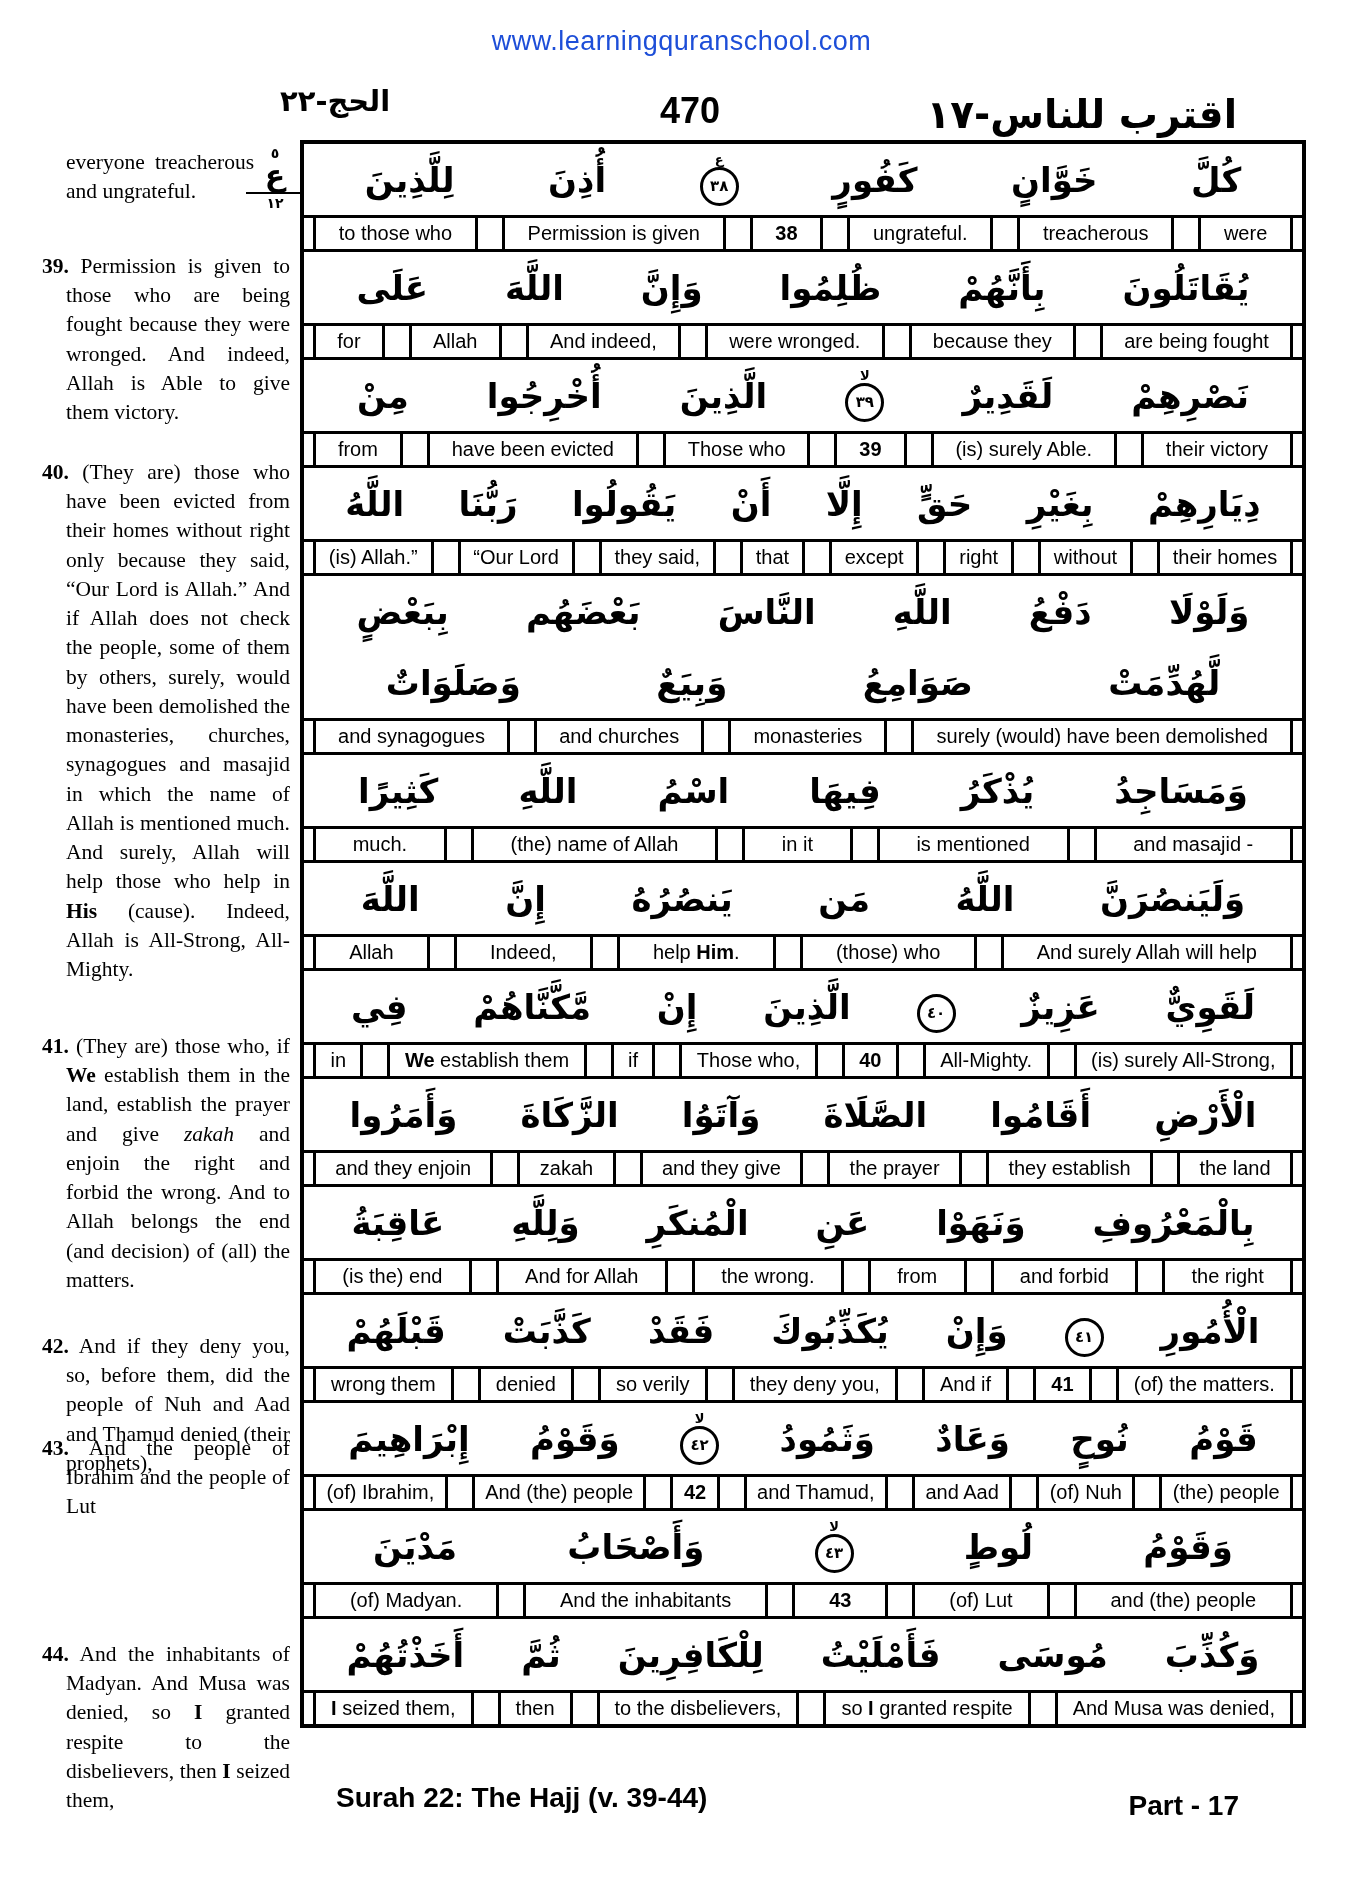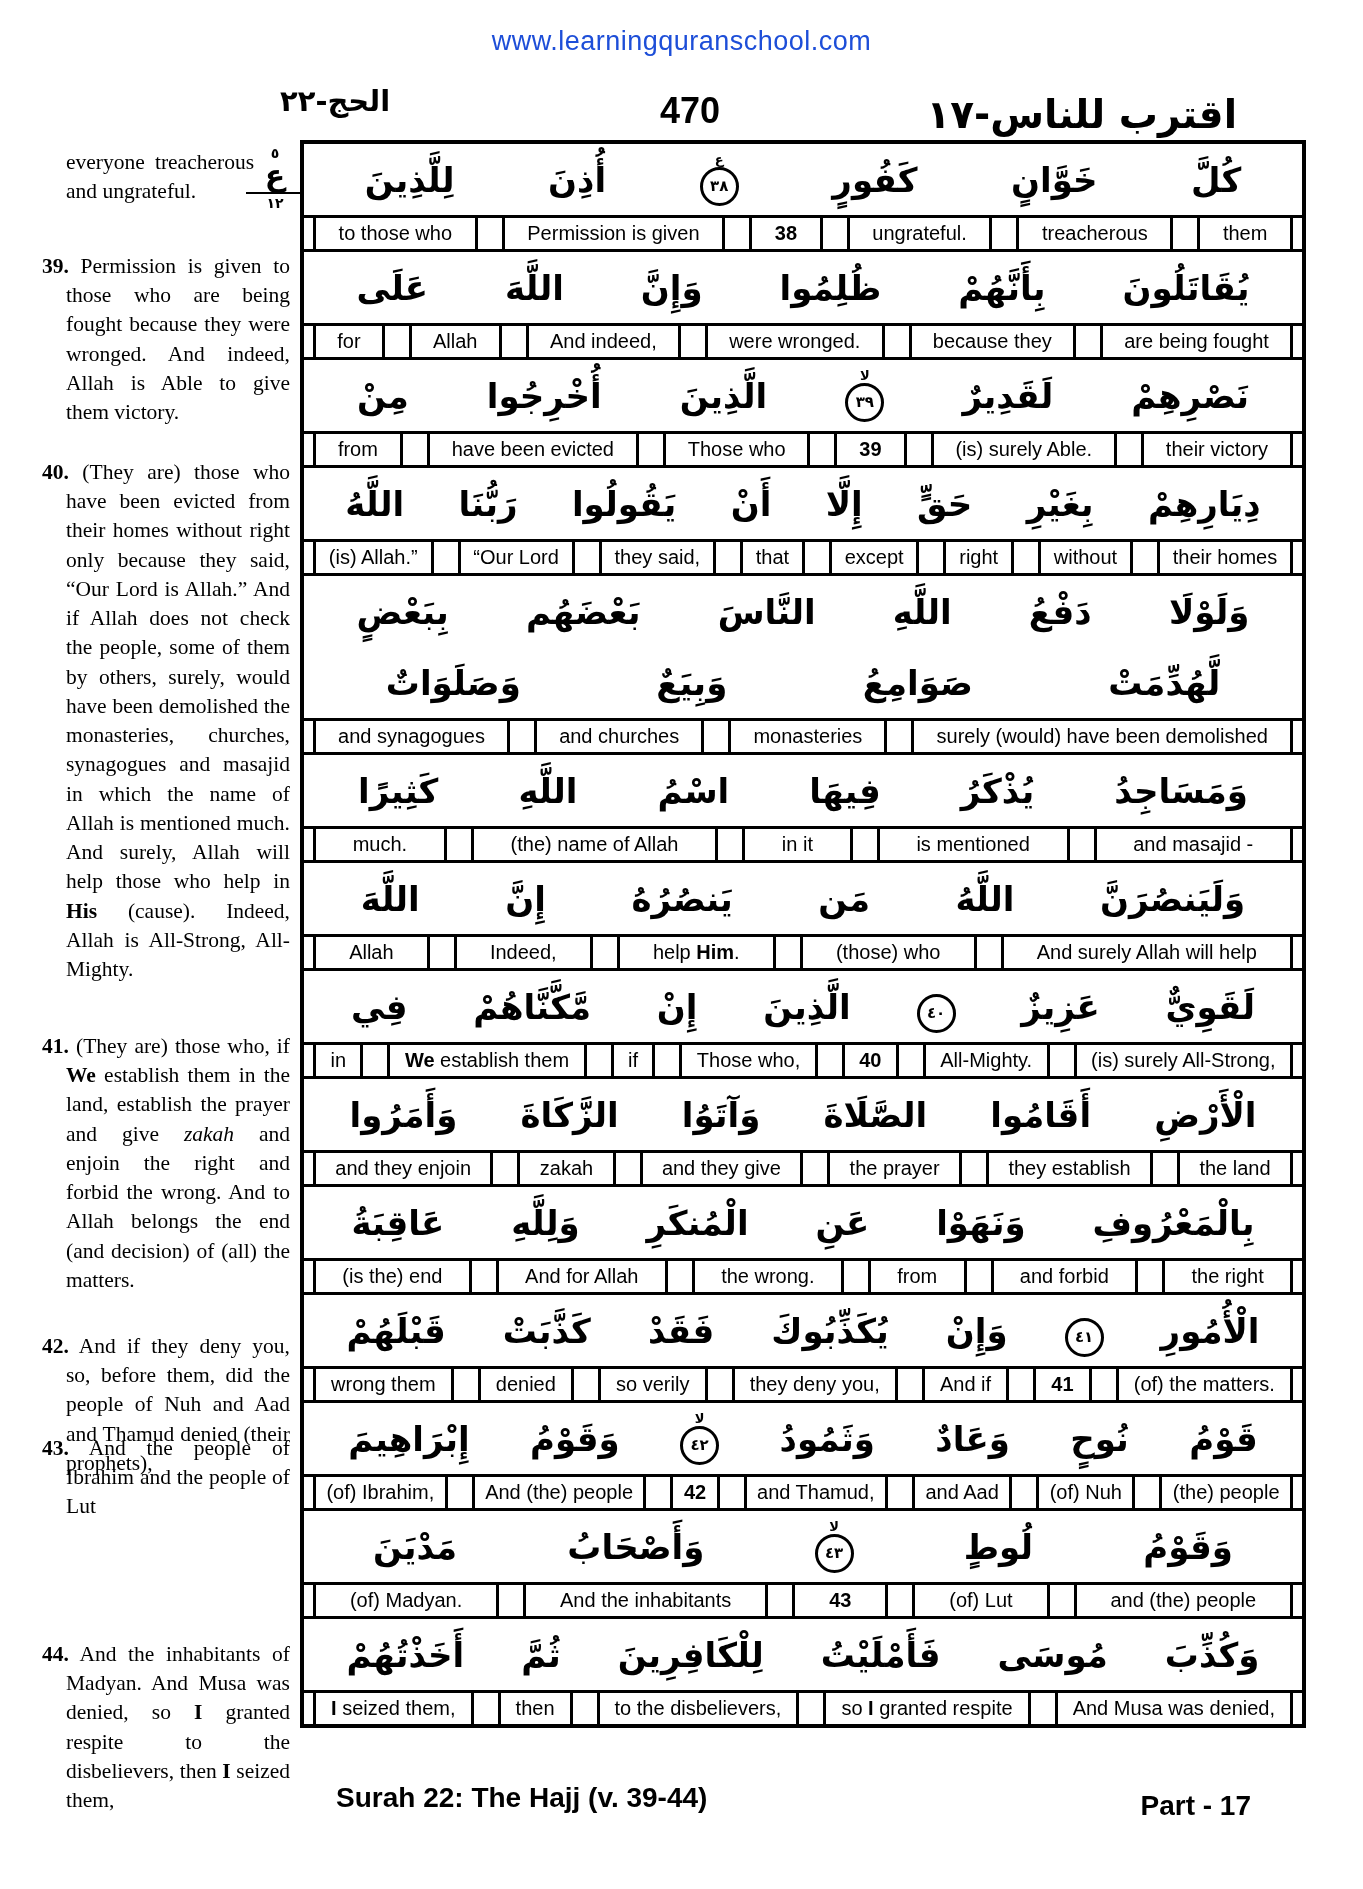--- a/index.html
+++ b/index.html
@@ -49,21 +49,21 @@
   .word-table .trans-row:last-child{border-bottom:none;}
   .cell{flex:1 1 auto;border-left:3px solid #000;border-right:3px solid #000;
         text-align:center;font-size:20px;line-height:31px;white-space:nowrap;
         padding:0 8px;overflow:hidden;}
   .verse-badge{display:inline-flex;flex-direction:column;align-items:center;line-height:1;}
   .vmark{font-size:13px;height:14px;font-weight:bold;}
   .vcircle{width:33px;height:33px;border:3px solid #000;border-radius:50%;
            font-size:15px;font-weight:bold;display:flex;align-items:center;justify-content:center;}
 
   .ftr-left{position:absolute;left:336px;top:1782px;font-size:28px;font-weight:bold;}
-  .ftr-right{position:absolute;right:112px;top:1790px;font-size:28px;font-weight:bold;}
+  .ftr-right{position:absolute;right:124px;top:1790px;font-size:28px;font-weight:bold;}
 </style>
 </head>
 <body>
 
 <div class="page">
 
   <div class="site-url">www.learningquranschool.com</div>
 
   <div class="hdr-left">الحج-٢٢</div>
   <div class="hdr-center">470</div>
@@ -96,21 +96,21 @@
         </span>
         <span class="ar-word">أُذِنَ</span>
         <span class="ar-word">لِلَّذِينَ</span>
       </div>
       <div class="trans-row">
         <span class="cell">to those who</span>
         <span class="cell">Permission is given</span>
         <span class="cell"><b>38</b></span>
         <span class="cell">ungrateful.</span>
         <span class="cell">treacherous</span>
-        <span class="cell">them</span>
+        <span class="cell">were</span>
       </div>
       <div class="arabic-row" dir="rtl">
         <span class="ar-word">يُقَاتَلُونَ</span>
         <span class="ar-word">بِأَنَّهُمْ</span>
         <span class="ar-word">ظُلِمُوا</span>
         <span class="ar-word">وَإِنَّ</span>
         <span class="ar-word">اللَّهَ</span>
         <span class="ar-word">عَلَى</span>
       </div>
       <div class="trans-row">

